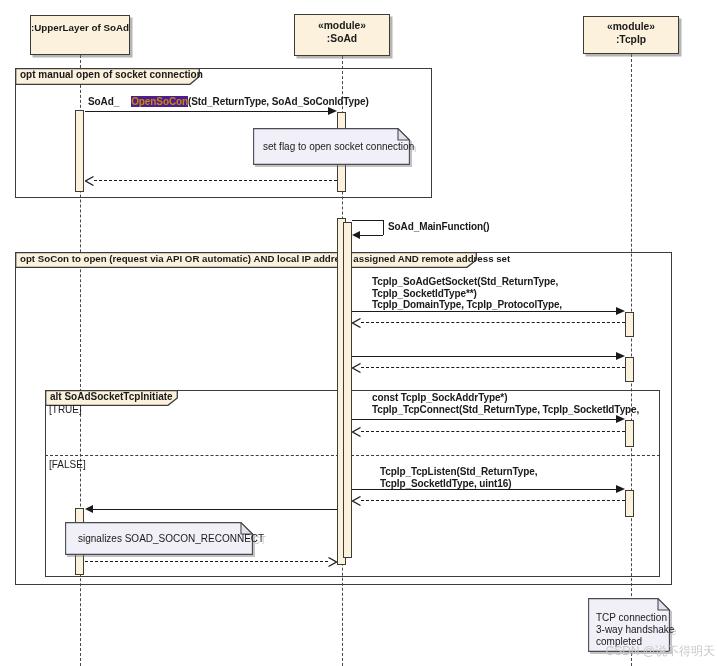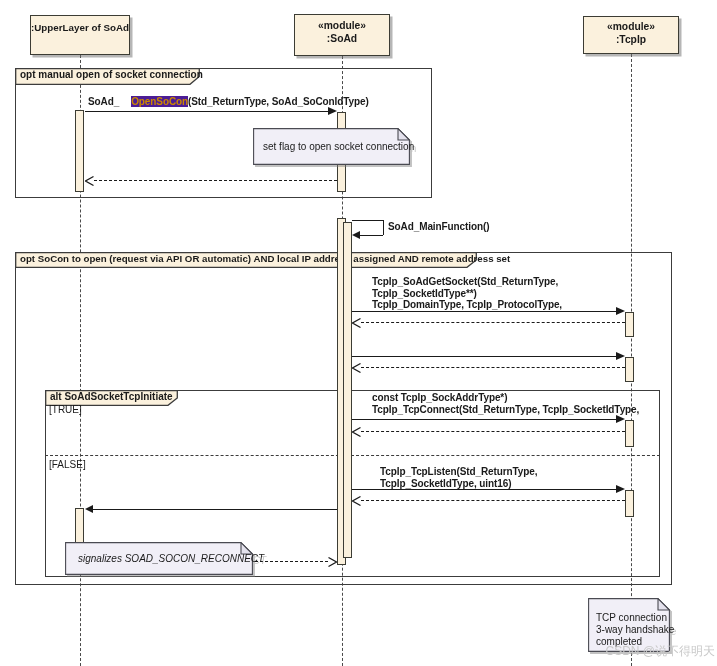--- a/index.html
+++ b/index.html
@@ -149,21 +149,21 @@
       <path d="M8.5,0.5 L0.5,5 L8.5,9.5" stroke="#1a1a1a" stroke-width="1.2" fill="none"></path>
     </svg>
 
   <div class="mline" style="left:93px;top:509px;width:244px;"></div>
   <div class="head-left" style="left:85px;top:505px;"></div>
   <div class="rline" style="left:85px;top:561px;width:243px;"></div>
   <svg class="chev" style="left:328px;top:557px;" width="9" height="10">
       <path d="M0.5,0.5 L8.5,5 L0.5,9.5" stroke="#1a1a1a" stroke-width="1.2" fill="none"></path>
     </svg>
 
-  <div class="note" style="left:65px;top:542px;width:188px;height:39px;font-style:italic;">
+  <div class="note" style="left:65px;top:522px;width:188px;height:39px;">
     <svg width="188" height="33">
       <polygon points="0.6,0.6 176,0.6 187.4,12 187.4,32.4 0.6,32.4" fill="#f1eff7" stroke="#4a4a52" stroke-width="1.1"></polygon>
       <polygon points="176,0.6 187.4,12 176,12" fill="#e3e1ec" stroke="#4a4a52" stroke-width="1.1"></polygon>
     </svg>
     <div class="note-text" style="left:13px;top:11px;">signalizes SOAD_SOCON_RECONNECT</div>
   </div>
 
   <div class="note" style="left:588px;top:598px;width:82px;height:54px;">
     <svg width="82" height="54">
       <polygon points="0.6,0.6 70,0.6 81.4,12 81.4,53.4 0.6,53.4" fill="#f1eff7" stroke="#4a4a52" stroke-width="1.1"></polygon>

